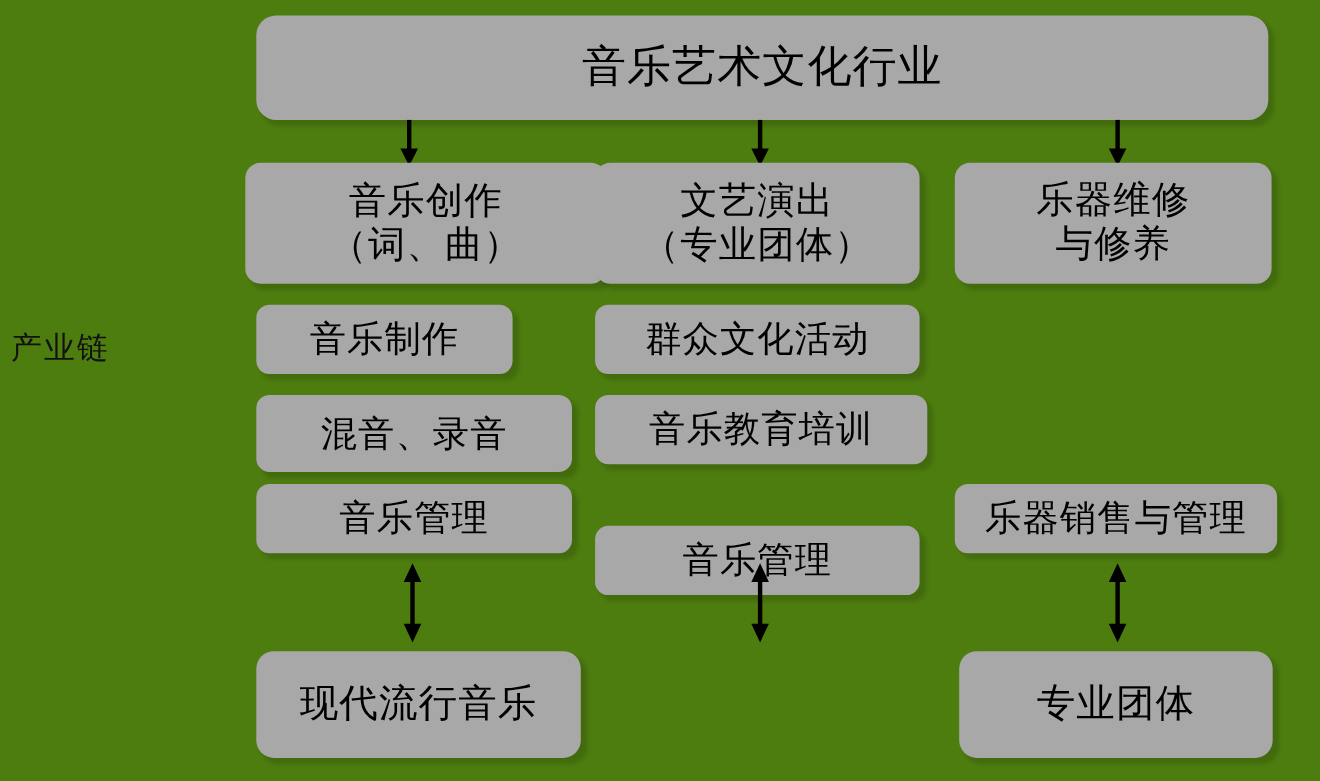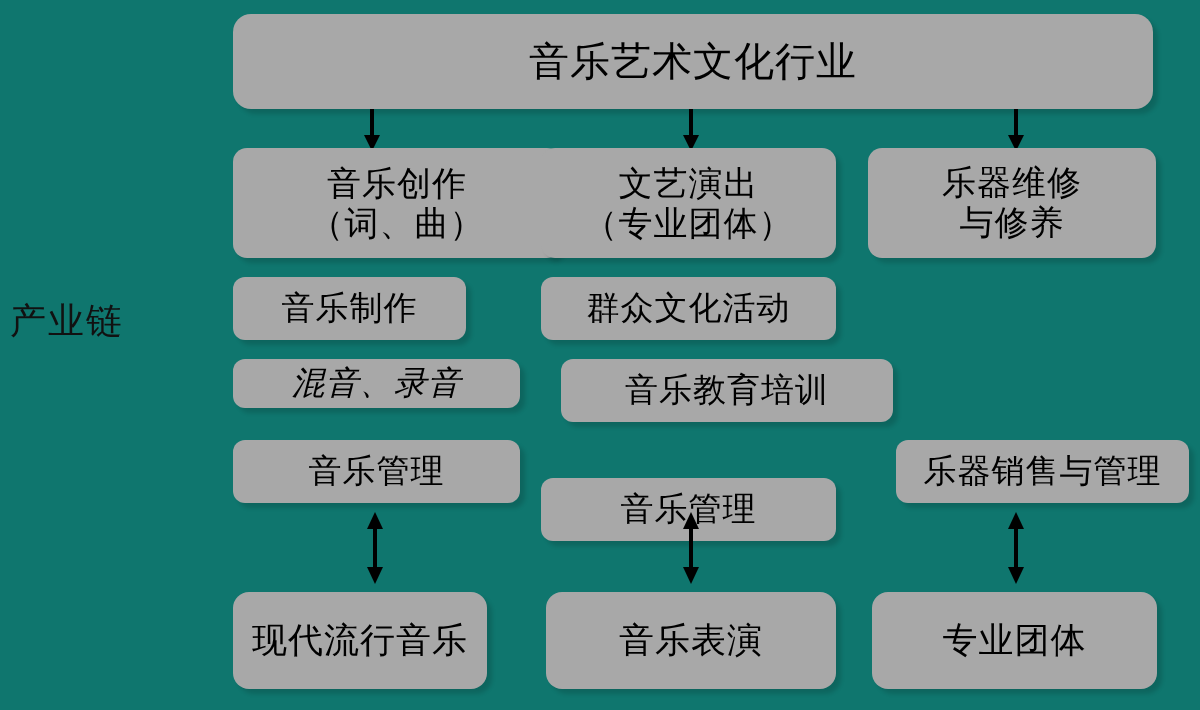--- a/index.html
+++ b/index.html
@@ -7,21 +7,21 @@
     padding: 0;
     background: #ffffff;
   }
   body {
     font-family: "DejaVu Sans", "Liberation Sans", sans-serif;
   }
   #canvas {
     position: relative;
     width: 1200px;
     height: 710px;
-    background: #0f766e;
+    background: #4d7c0f;
     overflow: hidden;
   }
   .node {
     position: absolute;
     box-sizing: border-box;
     background: #a8a8a8;
     border-radius: 14px;
     color: #000000;
     display: flex;
     align-items: center;
@@ -42,21 +42,21 @@
   .node.small-node {
     font-size: 33px;
     border-radius: 12px;
   }
   .node.leaf-node {
     font-size: 35px;
     border-radius: 16px;
   }
   .row-label {
     position: absolute;
-    font-size: 36px;
+    font-size: 28px;
     color: #111111;
     letter-spacing: 2px;
     white-space: nowrap;
   }
   .connector {
     position: absolute;
   }
   .connector svg {
     display: block;
     overflow: visible;
@@ -84,35 +84,35 @@
   <div class="connector" style="left:1004px; top:109px;">
     <svg width="24" height="42" viewBox="0 0 24 42">
       <line x1="12" y1="0" x2="12" y2="31" stroke="#000" stroke-width="4"></line>
       <polygon points="12,42 4,26 20,26" fill="#000"></polygon>
     </svg>
   </div>
 
   <div class="row-label" style="left:10px; top:297px;">产业链</div>
 
 
-  <div class="node lane-node" style="left:233px; top:148px; width:328px; height:110px;">音乐创作
+  <div class="node lane-node" style="left:223px; top:148px; width:328px; height:110px;">音乐创作
 （词、曲）</div>
   <div class="node small-node" style="left:233px; top:277px; width:233px; height:63px;">音乐制作</div>
-  <div class="node small-node" style="left:233px; top:359px; width:287px; height:49px;font-style:italic;">混音、录音</div>
+  <div class="node small-node" style="left:233px; top:359px; width:287px; height:70px;">混音、录音</div>
   <div class="node small-node" style="left:233px; top:440px; width:287px; height:63px;">音乐管理</div>
 
   <div class="node lane-node" style="left:541px; top:148px; width:295px; height:110px;">文艺演出
 （专业团体）</div>
   <div class="node small-node" style="left:541px; top:277px; width:295px; height:63px;">群众文化活动</div>
-  <div class="node small-node" style="left:561px; top:359px; width:332px; height:63px;">音乐教育培训</div>
+  <div class="node small-node" style="left:541px; top:359px; width:302px; height:63px;">音乐教育培训</div>
   <div class="node small-node" style="left:541px; top:440px; width:295px; height:63px;margin-top:38px;">音乐管理</div>
 
   <div class="node lane-node" style="left:868px; top:148px; width:288px; height:110px;font-family:Liberation Serif, serif;">乐器维修
 与修养</div>
-  <div class="node small-node" style="left:896px; top:440px; width:293px; height:63px;">乐器销售与管理</div>
+  <div class="node small-node" style="left:868px; top:440px; width:293px; height:63px;">乐器销售与管理</div>
 
   <div class="connector" style="left:363px; top:512px;">
     <svg width="24" height="72" viewBox="0 0 24 72">
       <line x1="12" y1="12" x2="12" y2="60" stroke="#000" stroke-width="4"></line>
       <polygon points="12,0 4,17 20,17" fill="#000"></polygon>
       <polygon points="12,72 4,55 20,55" fill="#000"></polygon>
     </svg>
   </div>
   <div class="connector" style="left:679px; top:512px;">
     <svg width="24" height="72" viewBox="0 0 24 72">
@@ -122,17 +122,16 @@
     </svg>
   </div>
   <div class="connector" style="left:1004px; top:512px;">
     <svg width="24" height="72" viewBox="0 0 24 72">
       <line x1="12" y1="12" x2="12" y2="60" stroke="#000" stroke-width="4"></line>
       <polygon points="12,0 4,17 20,17" fill="#000"></polygon>
       <polygon points="12,72 4,55 20,55" fill="#000"></polygon>
     </svg>
   </div>
 
-  <div class="node leaf-node" style="left:233px; top:592px; width:254px; height:97px;">现代流行音乐</div>
-  <div class="node leaf-node" style="left:546px; top:592px; width:290px; height:97px;">音乐表演</div>
+  <div class="node leaf-node" style="left:233px; top:592px; width:295px; height:97px;">现代流行音乐</div>
   <div class="node leaf-node" style="left:872px; top:592px; width:285px; height:97px;">专业团体</div>
 
 </div>
 
 </body></html>

